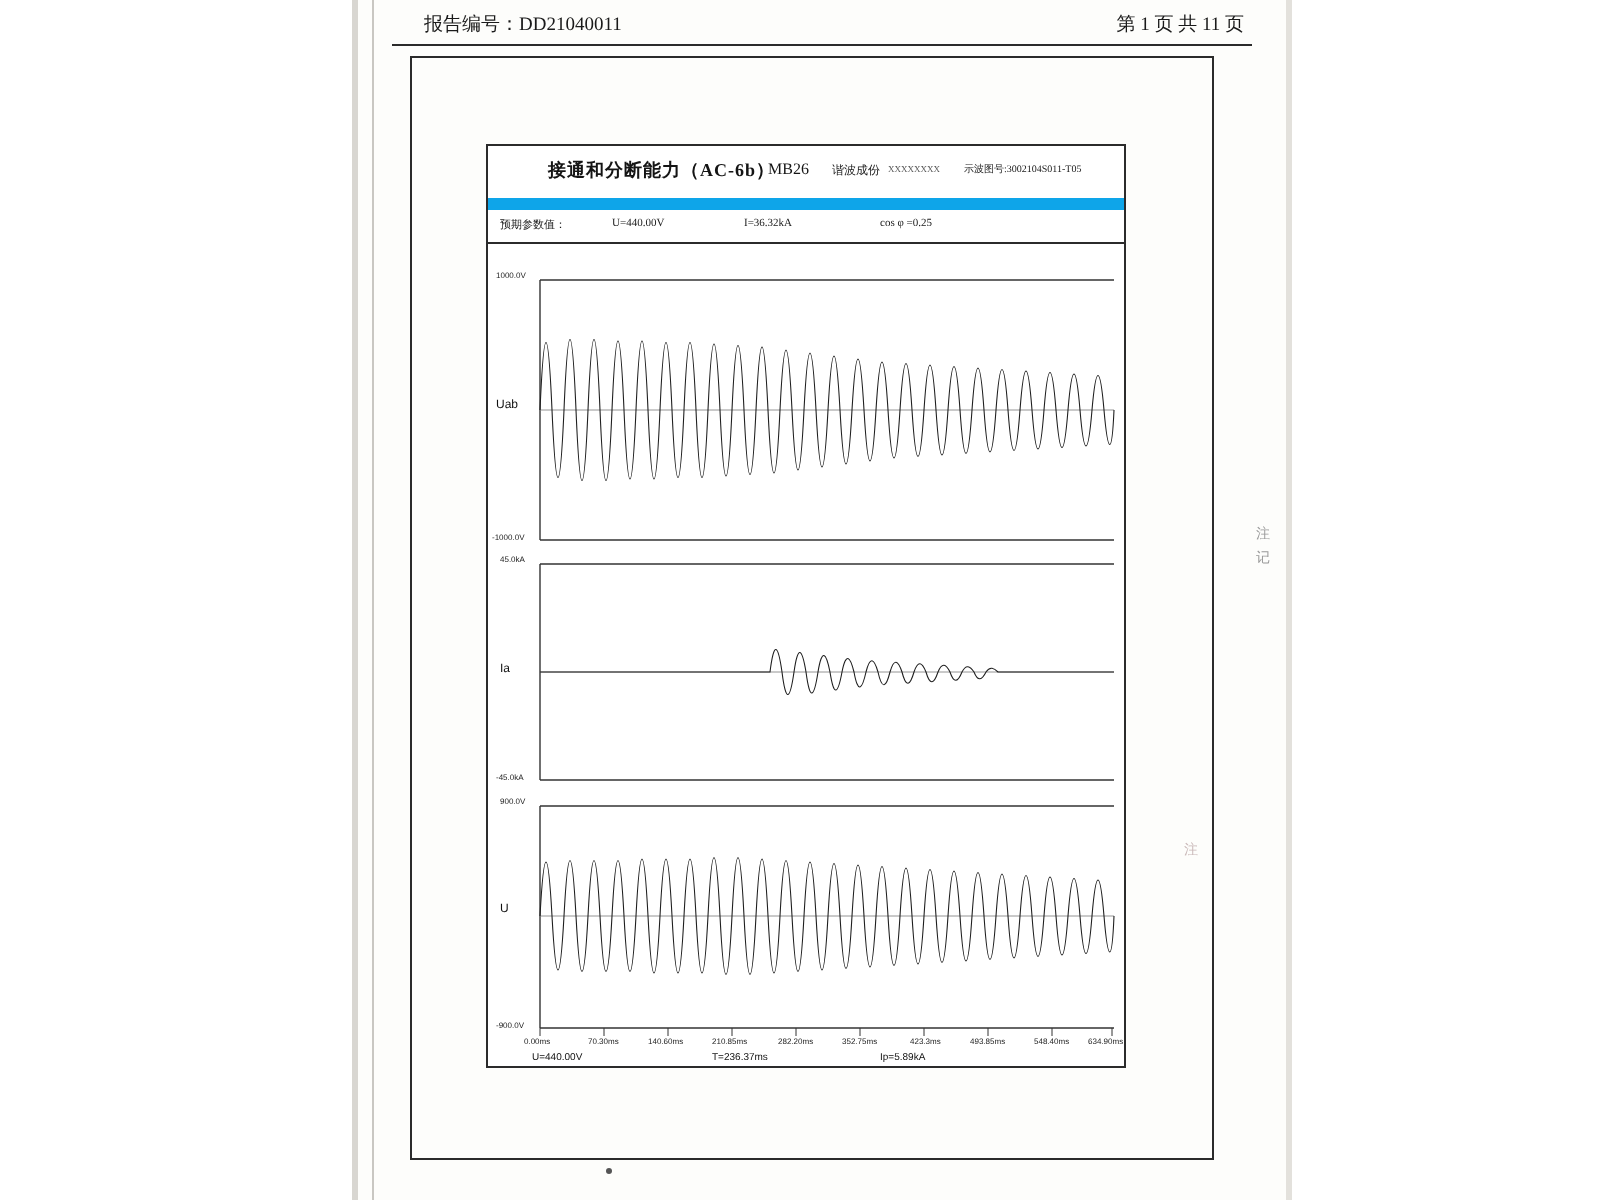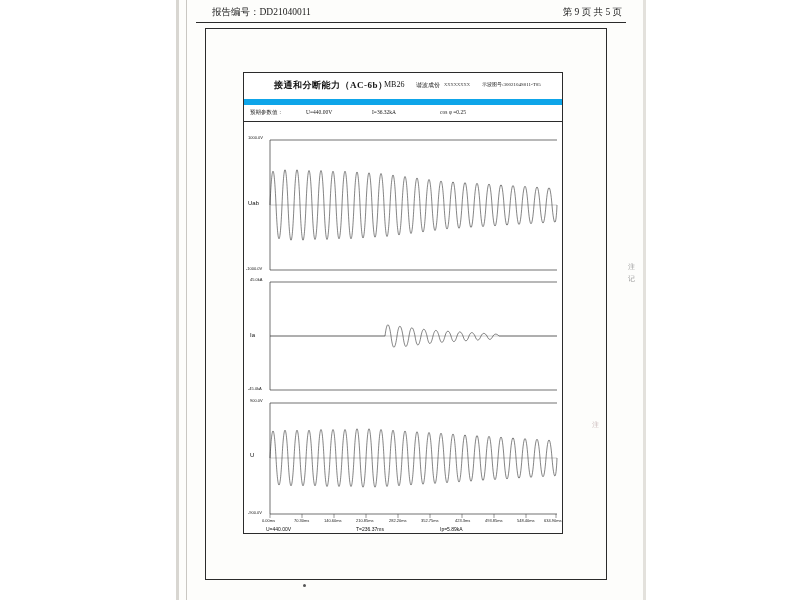--- a/index.html
+++ b/index.html
@@ -244,21 +244,21 @@
   <div class="left-margin"></div>
   <div class="right-margin"></div>
 
   <div class="scan-sheet"></div>
   <div class="edge-shadow-left"></div>
   <div class="edge-shadow-right"></div>
   <div class="spine-line"></div>
 
   <div class="doc-header">
     <span class="report-no"><span>报告编号：</span><span>DD21040011</span></span>
-    <span class="page-no">第 9 页  共 5 页</span>
+    <span class="page-no">第 1 页  共 11 页</span>
   </div>
   <div class="header-rule"></div>
 
   <div class="page-frame"></div>
 
   <div class="osc-box">
 
     <div class="osc-title-row">
       <span class="osc-title">接通和分断能力（AC-6b）</span>
       <span class="osc-title-code">MB26</span>

